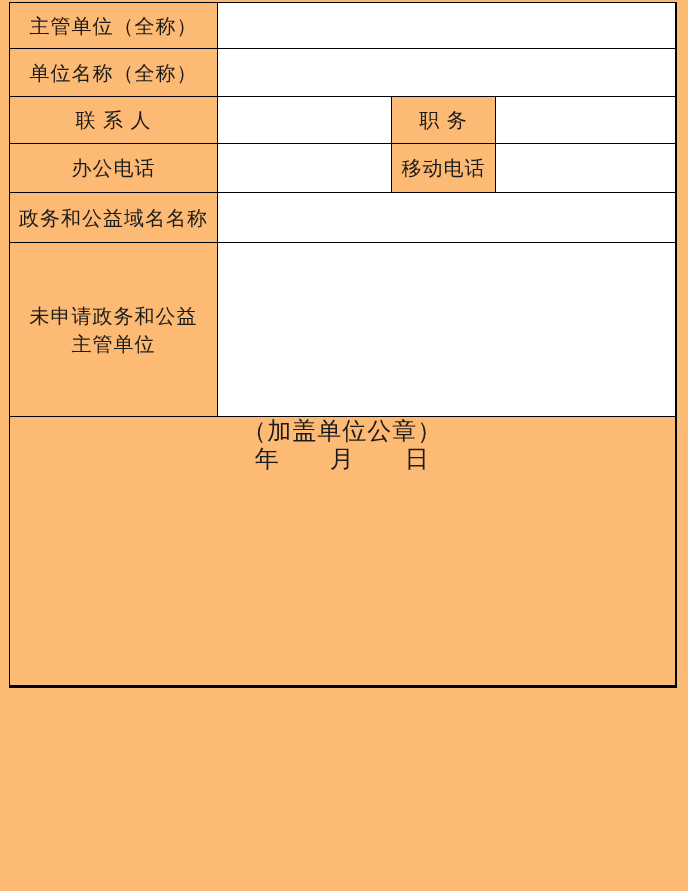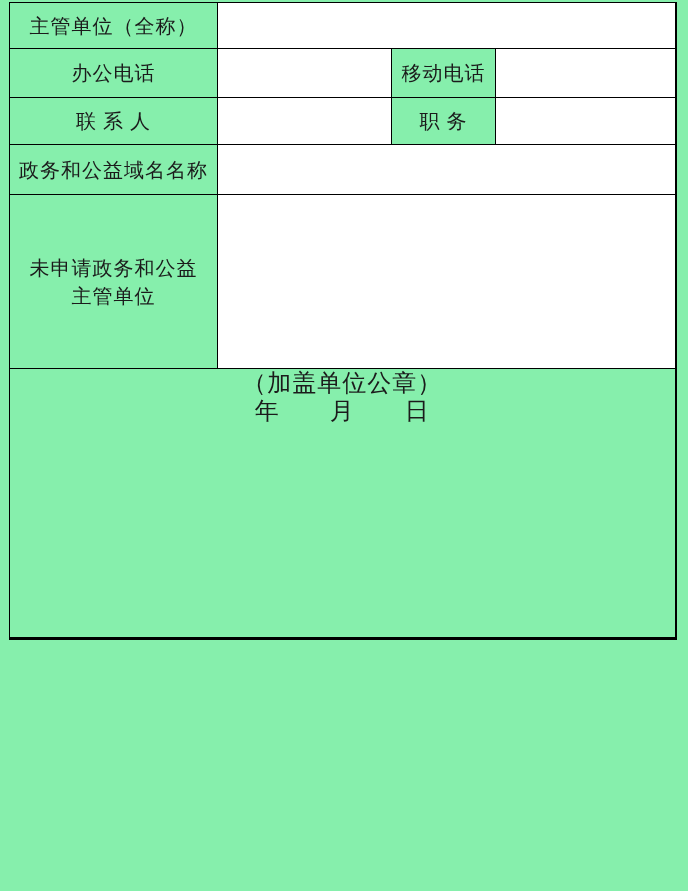--- a/index.html
+++ b/index.html
@@ -4,22 +4,22 @@
 <style>
   html, body {
     margin: 0;
     padding: 0;
     background: #ffffff;
   }
   .page {
     position: relative;
     width: 688px;
     height: 891px;
-    background: #86efac;
-    font-family: Liberation Serif, serif;
+    background: #fdba74;
+    font-family: Liberation Sans, sans-serif;
     color: #1b1b1b;
     overflow: hidden;
   }
   table.form {
     position: absolute;
     left: 9px;
     top: 2px;
     width: 666px;
     border-collapse: collapse;
     table-layout: fixed;
@@ -70,32 +70,36 @@
       <col style="width:104px">
       <col style="width:180px">
     </colgroup>
 
     <tbody>
         <tr style="height:46px">
       <td class="lbl">主管单位（全称）</td>
       <td class="val" colspan="3"></td>
     </tr>
 
-
-    <tr style="height:49px">
-      <td class="lbl">办公电话</td>
-      <td class="val"></td>
-      <td class="lbl">移动电话</td>
-      <td class="val thick-l"></td>
+    <tr style="height:48px">
+      <td class="lbl">单位名称（全称）</td>
+      <td class="val" colspan="3"></td>
     </tr>
 
     <tr style="height:47px">
       <td class="lbl">联 系 人</td>
       <td class="val"></td>
       <td class="lbl">职 务</td>
+      <td class="val thick-l"></td>
+    </tr>
+
+    <tr style="height:49px">
+      <td class="lbl">办公电话</td>
+      <td class="val"></td>
+      <td class="lbl">移动电话</td>
       <td class="val thick-l"></td>
     </tr>
 
 
 
 
     <tr style="height:50px">
       <td class="lbl">政务和公益域名名称</td>
       <td class="val" colspan="3"></td>
     </tr>

